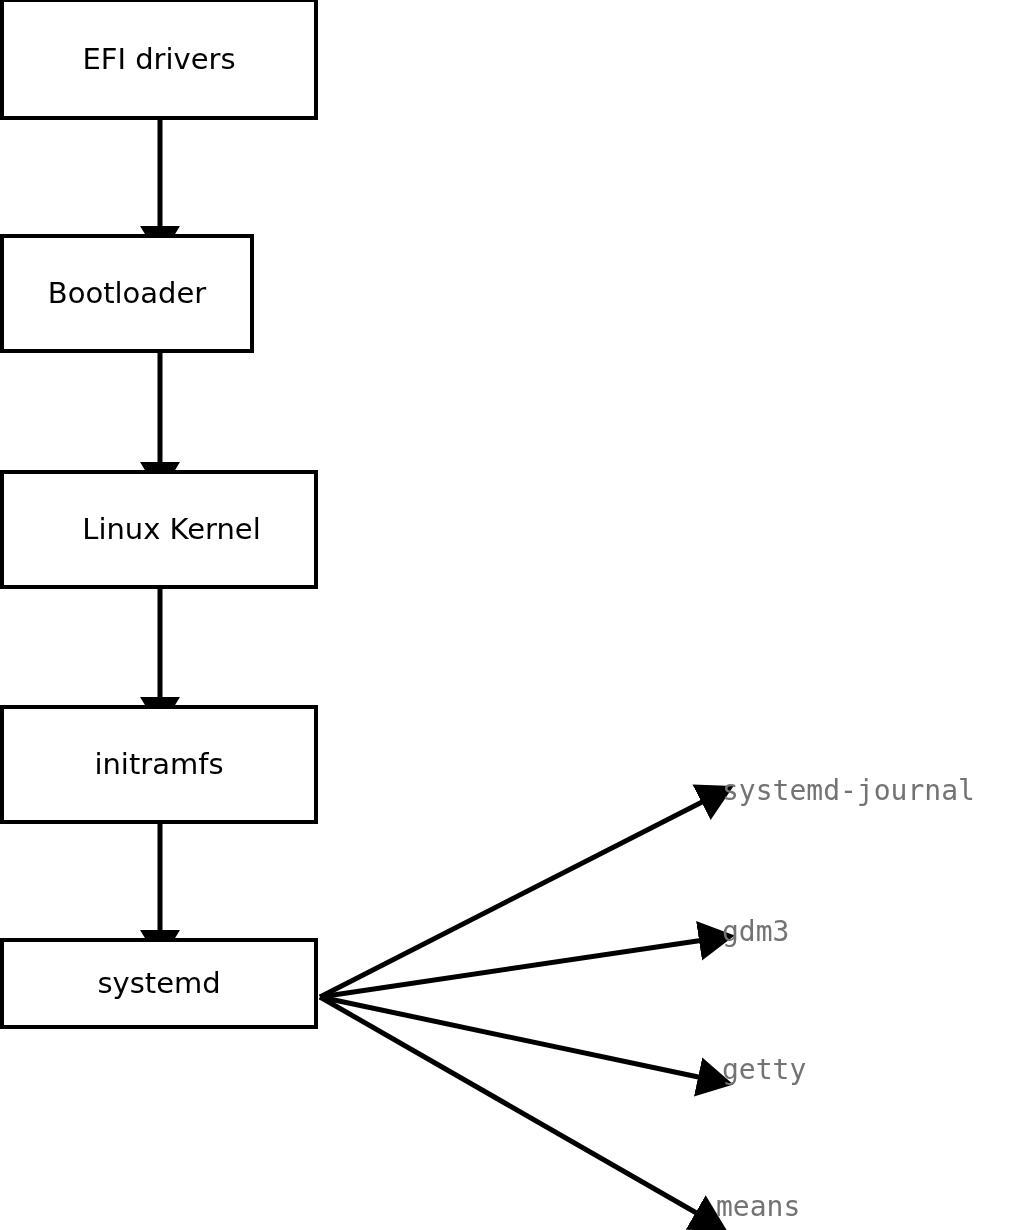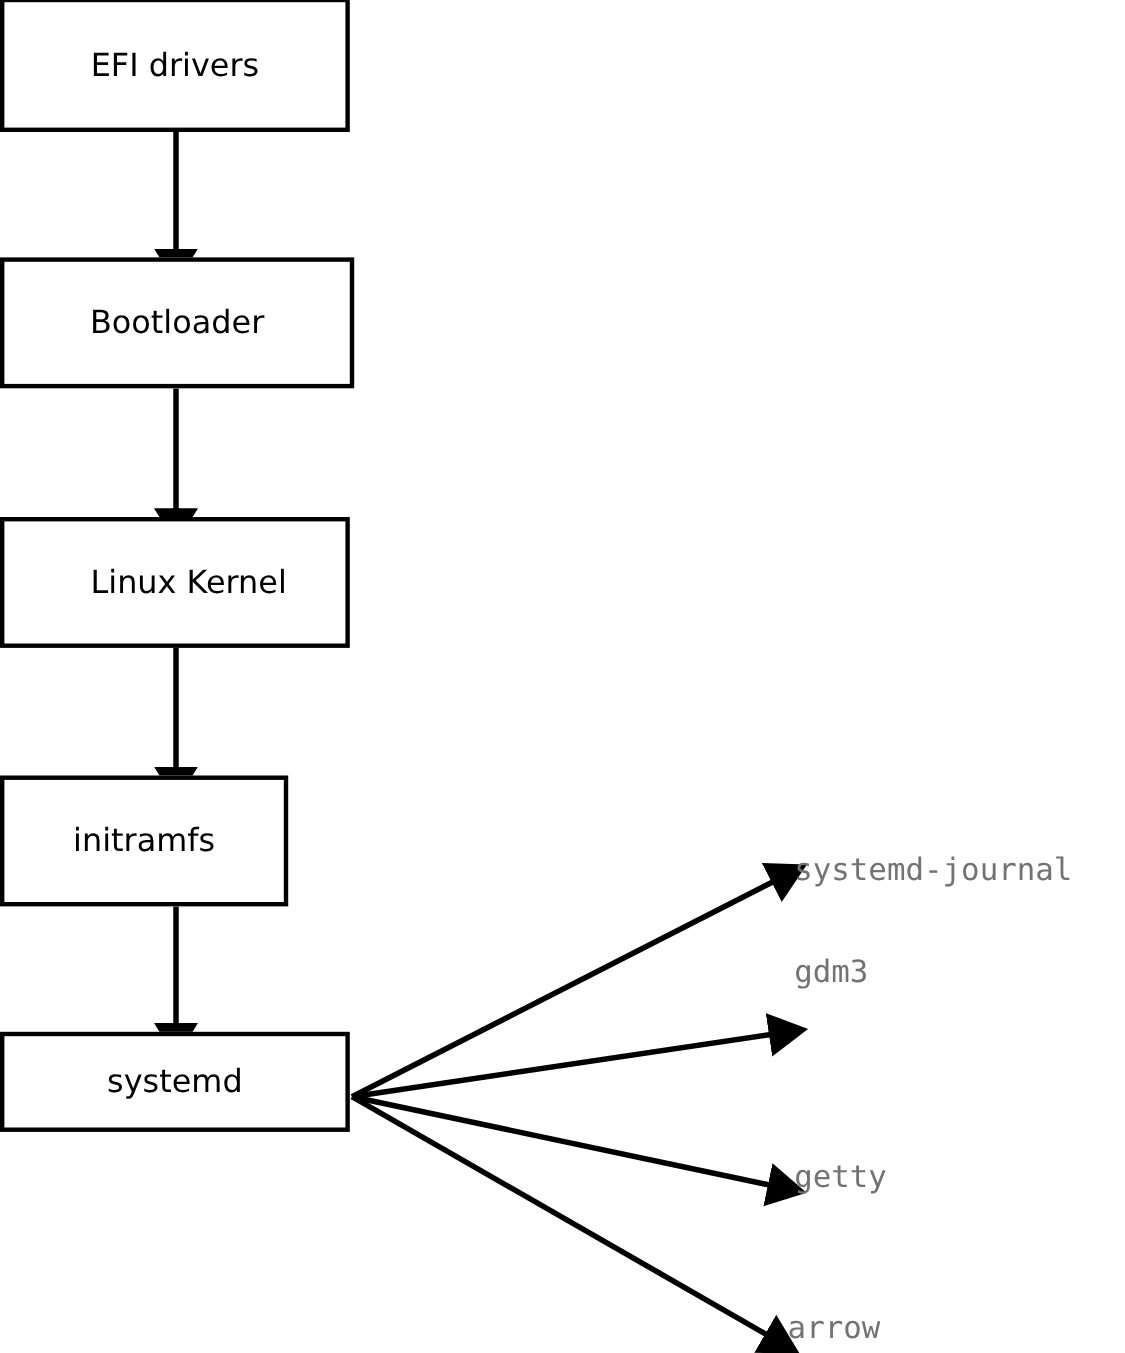--- a/index.html
+++ b/index.html
@@ -92,34 +92,34 @@
         <line x1="320" y1="997" x2="704" y2="940" stroke="#000000" stroke-width="5" marker-end="url(#arrowhead-fan)"></line>
         <line x1="320" y1="997" x2="703" y2="1078" stroke="#000000" stroke-width="5" marker-end="url(#arrowhead-fan)"></line>
         <line x1="320" y1="997" x2="700" y2="1215" stroke="#000000" stroke-width="5" marker-end="url(#arrowhead-fan)"></line>
       </g>
   </svg>
 
   <div id="boxes-layer">
       <div class="chain-box" style="left: 0px; top: -2px; width: 318px; height: 122px; border-color: rgb(0, 0, 0);">
         <span class="chain-box-label">EFI drivers</span>
       </div>
-      <div class="chain-box" style="left: 0px; top: 234px; width: 322px; height: 119px; border-color: rgb(0, 0, 0);">
+      <div class="chain-box" style="left: 0px; top: 234px; width: 254px; height: 119px; border-color: rgb(0, 0, 0);">
         <span class="chain-box-label">Bootloader</span>
       </div>
       <div class="chain-box" style="left: 0px; top: 470px; width: 318px; height: 119px; border-color: rgb(0, 0, 0); padding-left: 25px;">
         <span class="chain-box-label">Linux Kernel</span>
       </div>
-      <div class="chain-box" style="left: 0px; top: 705px; width: 262px; height: 119px; border-color: rgb(0, 0, 0);">
+      <div class="chain-box" style="left: 0px; top: 705px; width: 318px; height: 119px; border-color: rgb(0, 0, 0);">
         <span class="chain-box-label">initramfs</span>
       </div>
       <div class="chain-box" style="left: 0px; top: 938px; width: 318px; height: 91px; border-color: rgb(0, 0, 0);">
         <span class="chain-box-label">systemd</span>
       </div>
     </div>
   <div id="services-layer">
       <div class="service-label" style="left: 722px; top: 777px;">systemd-journal</div>
-      <div class="service-label" style="left: 722px; top: 870px;">gdm3</div>
+      <div class="service-label" style="left: 722px; top: 918px;">gdm3</div>
       <div class="service-label" style="left: 722px; top: 1056px;">getty</div>
-      <div class="service-label" style="left: 716px; top: 1193px;">arrow</div>
+      <div class="service-label" style="left: 716px; top: 1193px;">means</div>
     </div>
 
 
 </div>
 
 </body></html>

